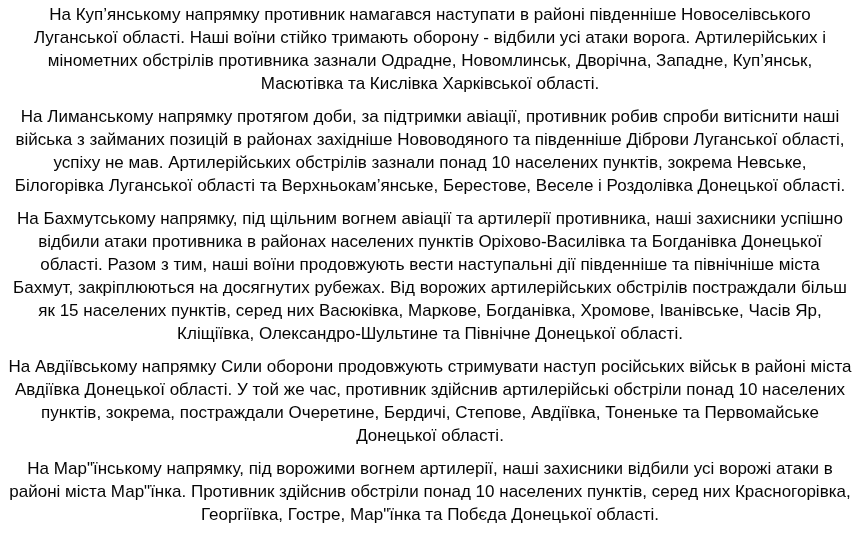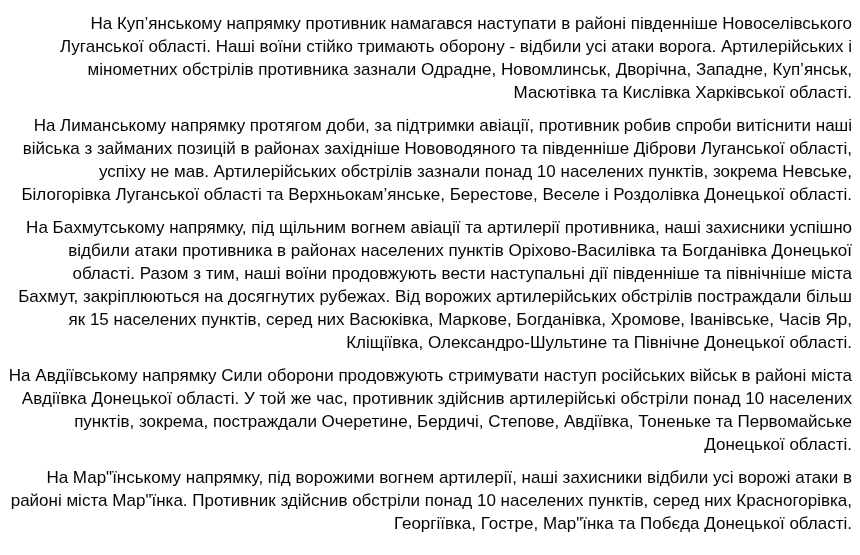--- a/index.html
+++ b/index.html
@@ -9,26 +9,26 @@
   body {
     width: 860px;
     height: 555px;
     overflow: hidden;
     background: #ffffff;
     font-family: "Liberation Sans", sans-serif;
   }
   .report {
     box-sizing: border-box;
     width: 860px;
-    padding: 12px 8px 0 8px;
+    padding: 3px 8px 0 8px;
     color: #050505;
     font-size: 17px;
     line-height: 23px;
     font-weight: 400;
-    text-align: right;
+    text-align: center;
   }
   .report p {
     margin: 0 0 10px 0;
     word-spacing: normal;
     letter-spacing: normal;
   }
 </style>
 </head>
 <body>
 

